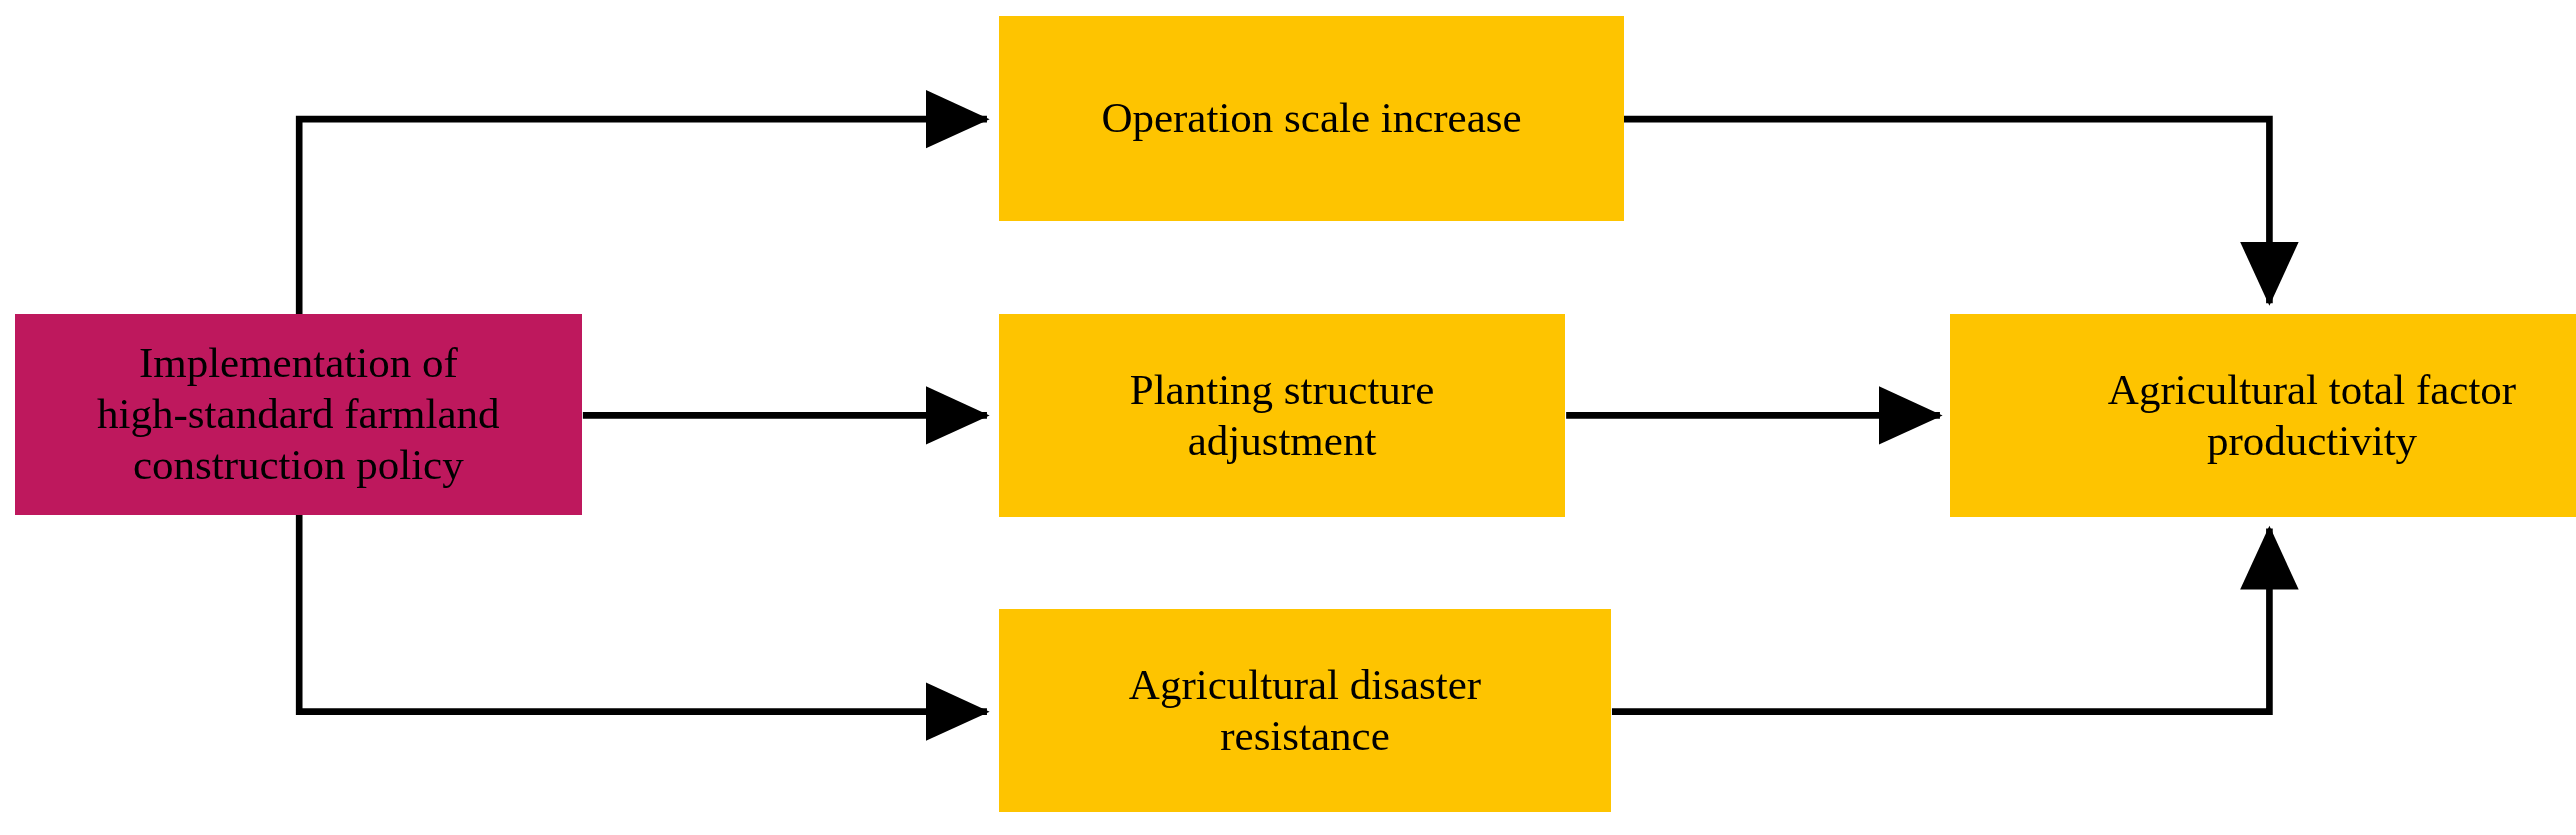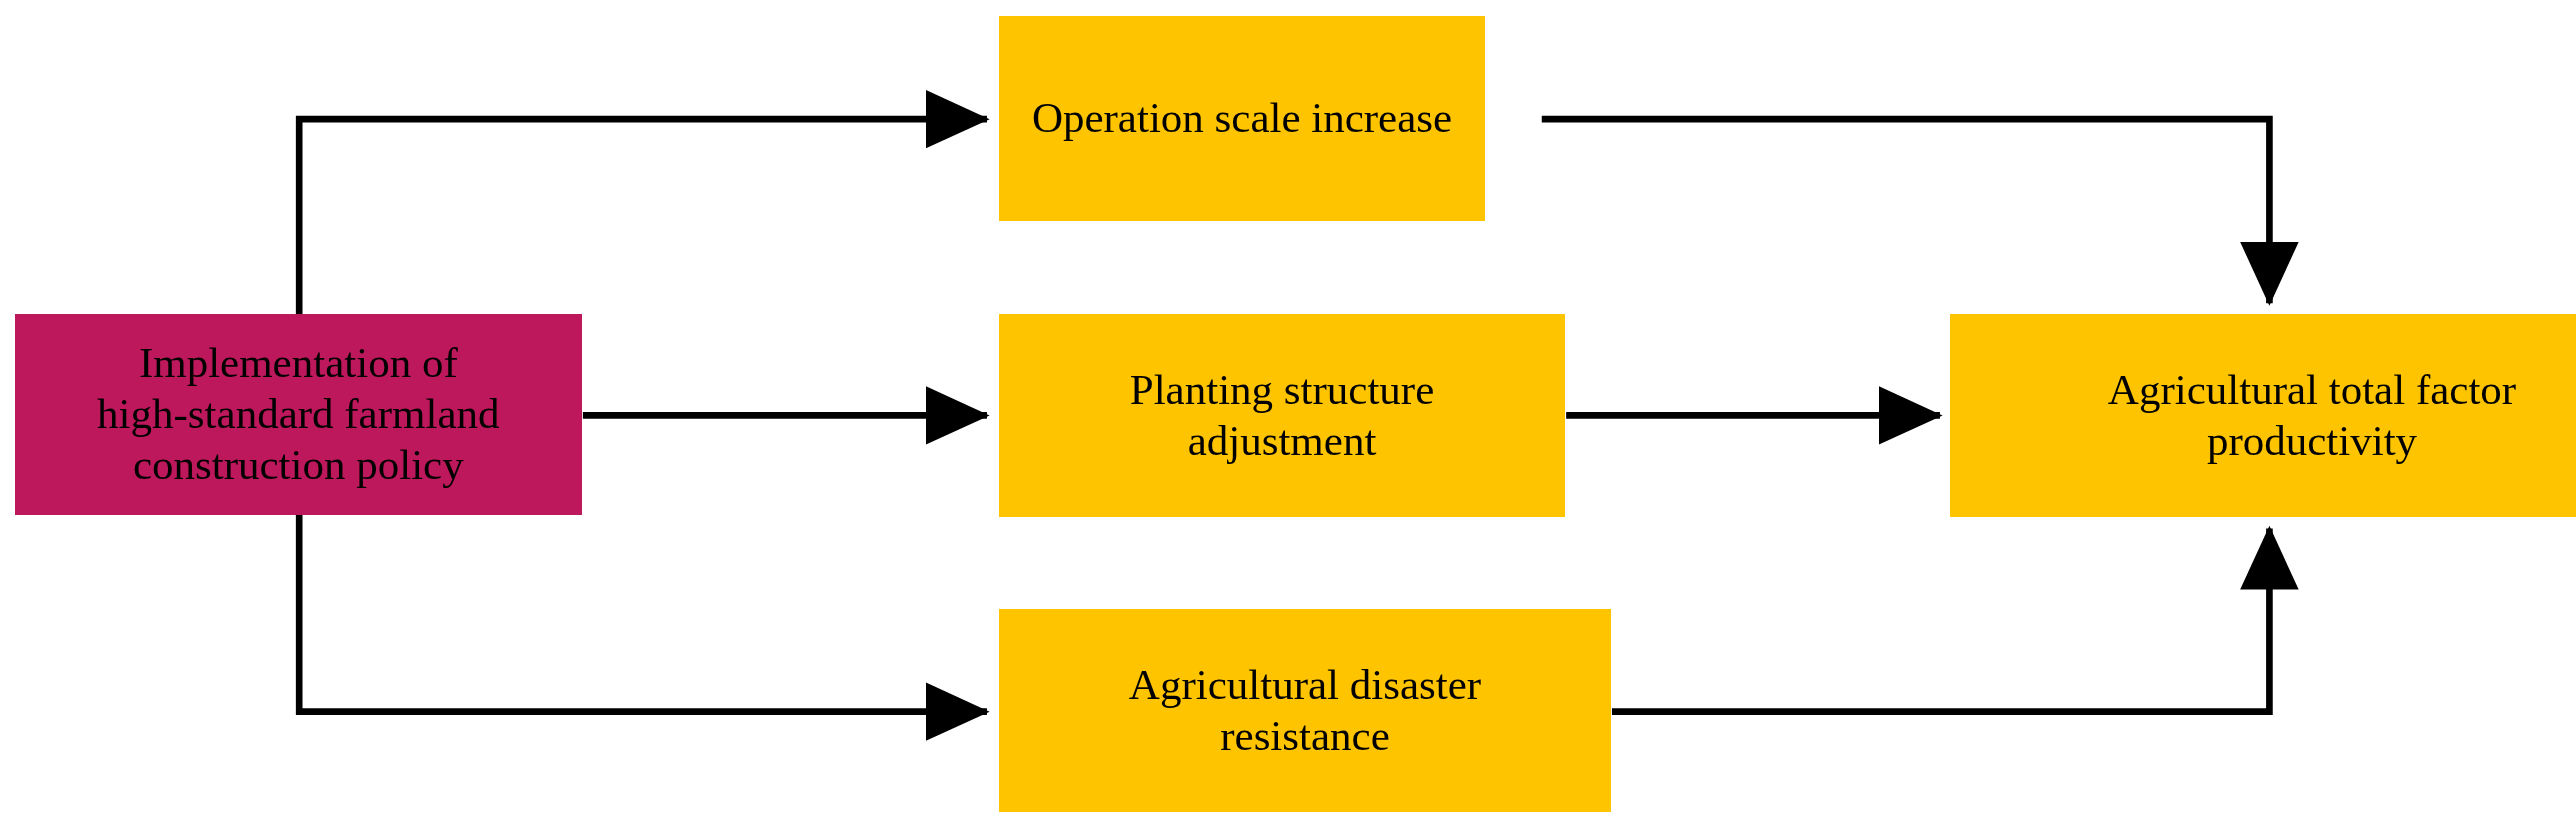--- a/index.html
+++ b/index.html
@@ -35,21 +35,21 @@
     padding: 3px 10.3px;
     z-index: 2;
   }
   .node .label {
     display: block;
     width: 100%;
     white-space: pre-line;
   }
   
   #node-policy      { left: 14.8px;   top: 314px; width: 567px;  height: 201px; font-size: 43px; }
-  #node-scale       { left: 999px; top: 16.3px;  width: 486px;  height: 205px; font-size: 43px; font-family: Liberation Serif, serif; }
+  #node-scale       { left: 999px; top: 16.3px;  width: 625px;  height: 205px; font-size: 43px; font-family: Liberation Serif, serif; }
   #node-planting    { left: 999px; top: 314px; width: 566px;  height: 203px; font-size: 43px; font-family: Liberation Serif, serif; }
   #node-disaster    { left: 999px; top: 609px; width: 612px;  height: 203px; font-size: 43px; align-items: center; }
   #node-tfp         { left: 1950px; top: 314px; width: 724px;  height: 203px; font-size: 43px; }
 </style>
 </head>
 <body>
 
 <div id="stage" style="background: rgb(255, 255, 255);">
 
   <svg id="wires" viewBox="0 0 3487 1131" width="2576" height="836" xmlns="http://www.w3.org/2000/svg">

